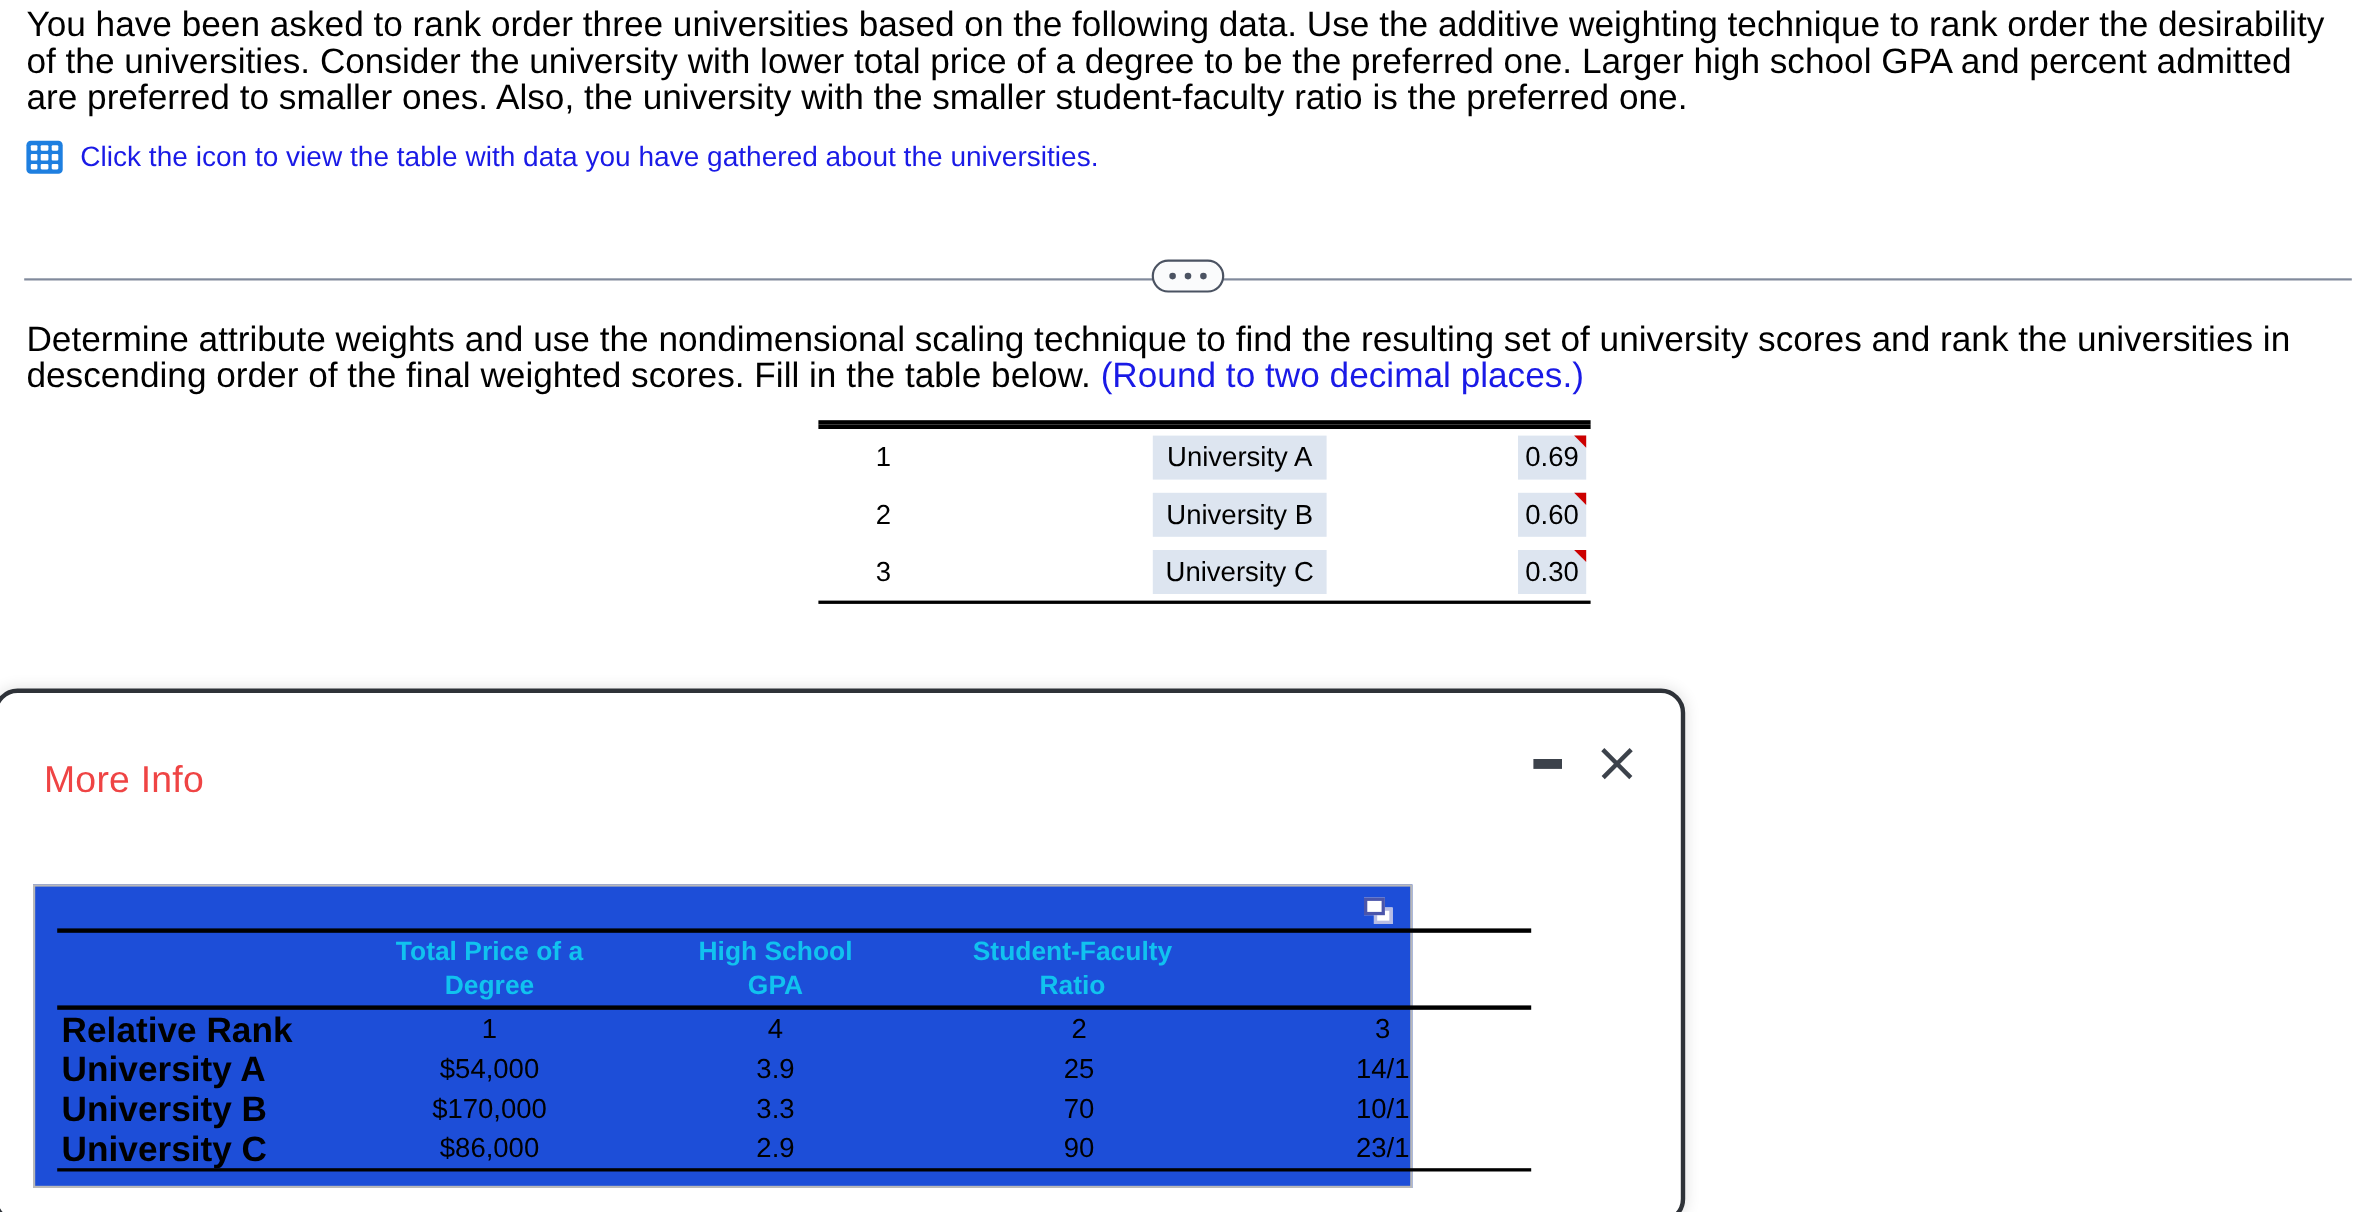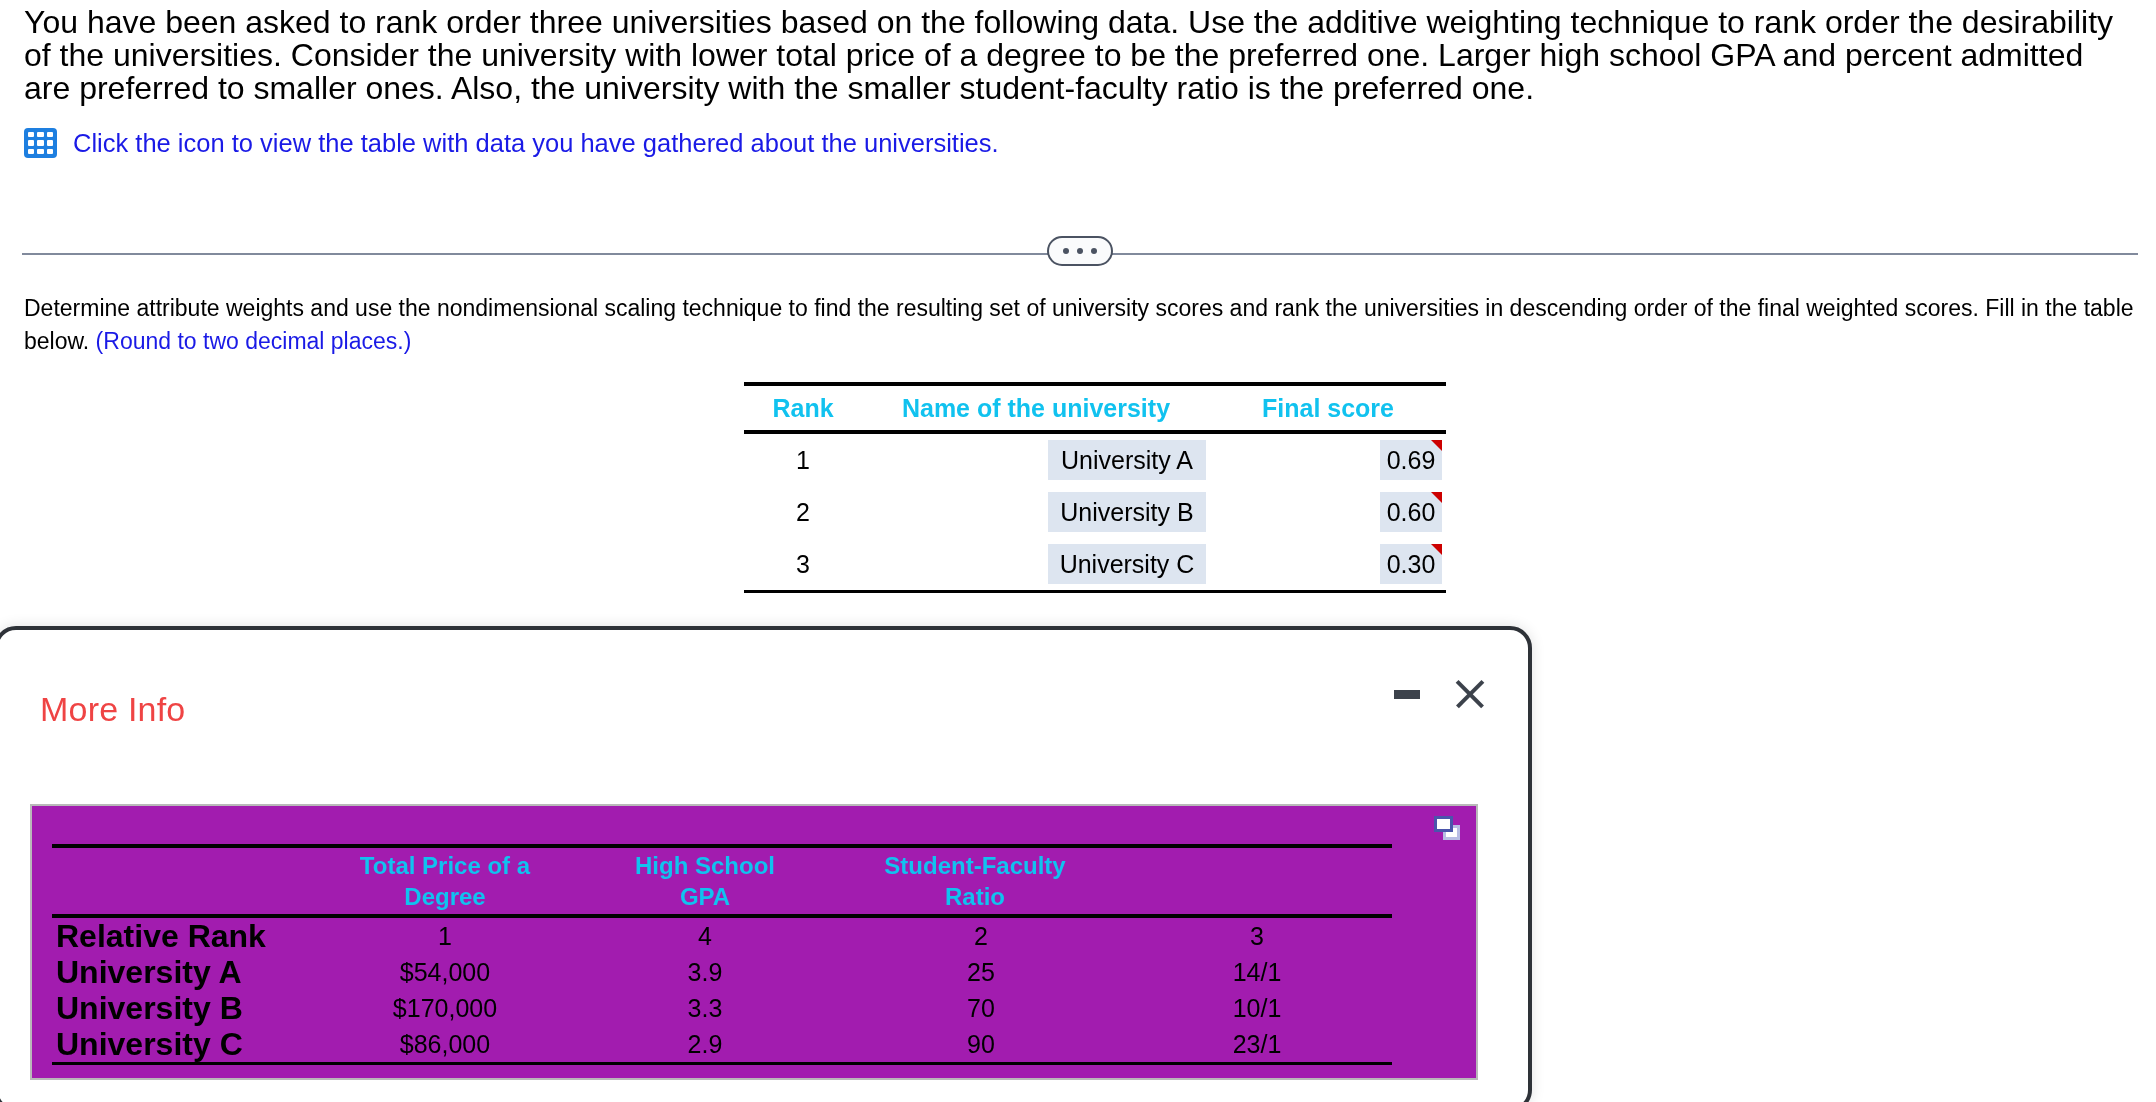--- a/index.html
+++ b/index.html
@@ -100,21 +100,21 @@
     background: #4b5362;
     display: block;
   }
 
   
   .instruction {
     position: absolute;
     left: 24px;
     top: 292px;
     width: 2130px;
-    font-size: 23px;
+    font-size: 32px;
     line-height: 33px;
   }
   .blue-note { color: #1a1ae6; }
 
   
   .answer-table {
     position: absolute;
     left: 744px;
     top: 382px;
     width: 702px;
@@ -251,25 +251,25 @@
     transform-origin: center;
   }
   .btn-close::before { transform: translate(-50%,-50%) rotate(45deg); }
   .btn-close::after  { transform: translate(-50%,-50%) rotate(-45deg); }
 
   
   .data-box {
     position: absolute;
     left: 32px;
     top: 174px;
-    width: 1448px;
+    width: 1254px;
     height: 276px;
     border: 2px solid #b9b9b9;
     box-sizing: border-box;
-    background: #a21caf;
+    background: #1d4ed8;
   }
   .copy-icon {
     position: absolute;
     right: 16px;
     top: 10px;
     width: 26px;
     height: 24px;
     cursor: pointer;
   }
   .copy-icon .back {
@@ -367,25 +367,20 @@
     <i></i>
   </div>
 </div>
 
 <div class="instruction">
   <span>Determine attribute weights and use the nondimensional scaling technique to find the resulting set of university scores and rank the universities in descending order of the final weighted scores. Fill in the table below. </span><span class="blue-note">(Round to two decimal places.)</span>
 </div>
 
 <div class="answer-table">
   <div class="at-rule-top"></div>
-  <div class="at-head">
-    <div class="at-col-rank">Rank</div>
-    <div class="at-col-name">Name of the university</div>
-    <div class="at-col-score">Final score</div>
-  </div>
   <div class="at-rule-mid"></div>
 
   <div class="at-row">
     <div class="at-cell-rank">1</div>
     <div class="at-cell-name">
       <span class="answer-box name">University A</span>
     </div>
     <div class="at-cell-score">
       <span class="answer-box score">0.69</span>
     </div>

